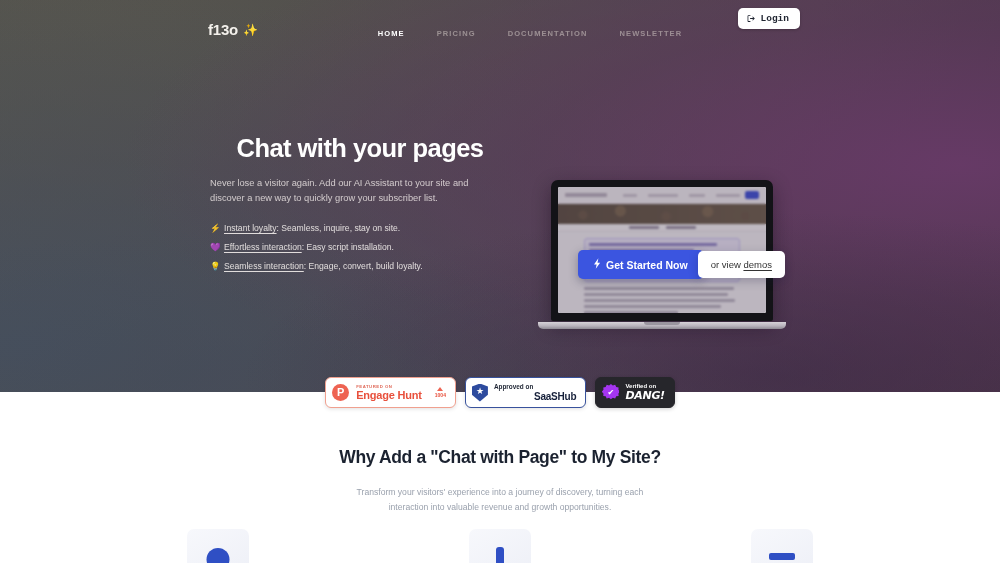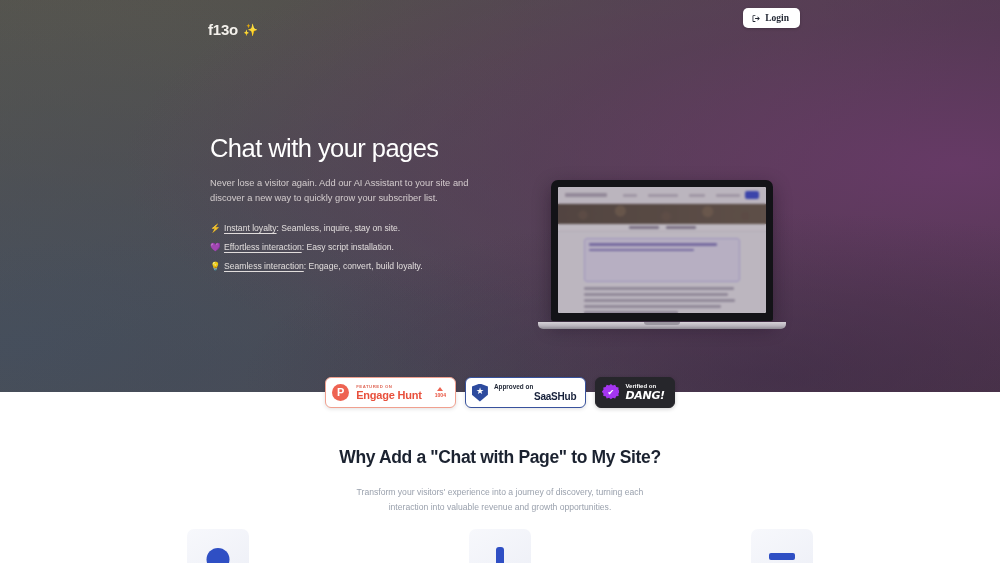--- a/index.html
+++ b/index.html
@@ -58,38 +58,39 @@
     cursor:pointer;
   }
   .nav-links a.active{ color:#ffffff; }
   .login-btn{
     position:absolute; right:200px; top:8px;
     display:flex; align-items:center; gap:4px;
     background:#ffffff; color:#1f2430;
     border:none; border-radius:5px;
     padding:5px 11px 5px 9px;
     font-size:9.5px; font-weight:600;
-    font-family:Liberation Serif, serif;
+    font-family:Liberation Mono, monospace;
     cursor:pointer;
     box-shadow:0 1px 3px rgba(0,0,0,0.22);
   }
   .login-btn svg{ width:9px; height:9px; display:block; }
 
   
   .hero-inner{
     position:relative; z-index:5;
     width:1000px;
     padding:96px 0 0 210px;
     display:flex;
   }
   .hero-left{ width:300px; }
   h1.hero-title{
-    font-size:25.5px; line-height:1.13; font-weight:400;
+    font-size:25.5px; line-height:1.13; font-weight:700;
     color:#ffffff; letter-spacing:-0.55px;
     margin-bottom:13px;
+    text-align:center;
   }
   .hero-sub{
     font-size:9.3px; line-height:1.62;
     color:rgba(240,234,232,0.80);
     width:272px;
     margin-bottom:16px;
   }
   .bullets{ list-style:none; }
   .bullets li{
     font-size:8.6px; line-height:1.45;
@@ -325,20 +326,26 @@
 
 <section class="hero">
   <div class="hero-bg"></div>
 
   <nav class="nav">
     <div class="logo">
       <span>f13o</span>
       <span class="spark">✨</span>
     </div>
 
+    <div class="nav-links">
+      <a class="active" href="#">HOME</a>
+      <a href="#">PRICING</a>
+      <a href="#">DOCUMENTATION</a>
+      <a href="#">NEWSLETTER</a>
+    </div>
 
     <button class="login-btn">
       <span>
         <svg viewBox="0 0 16 16" fill="#1f2430">
             <path d="M6 2H2.5A1.5 1.5 0 0 0 1 3.5v9A1.5 1.5 0 0 0 2.5 14H6v-1.4H2.4V3.4H6V2z"></path>
             <path d="M10.3 4.3 9.3 5.3l1.9 1.9H5.5v1.6h5.7l-1.9 1.9 1 1 3.6-3.6-3.6-3.8z"></path>
           </svg>
       </span>
       <span>Login</span>
     </button>
@@ -400,20 +407,33 @@
                 <i></i>
                 <i></i>
               </div>
             </div>
             <div class="screen-tint"></div>
           </div>
         </div>
         <div class="laptop-base"></div>
       </div>
 
+      <div class="cta-row">
+        <button class="btn-primary">
+          <span>
+            <svg width="7" height="11" viewBox="0 0 8 12" fill="#ffffff">
+                <path d="M5 0 0 7h3l-1 5 5-7H4l1-5z"></path>
+              </svg>
+          </span>
+          <span>Get Started Now</span>
+        </button>
+        <button class="btn-secondary">
+          <span>or view </span><u>demos</u>
+        </button>
+      </div>
     </div>
   </div>
 </section>
 
 <div class="badges">
 
   <div class="badge badge-ph">
     <div class="ph-circle">P</div>
     <div class="ph-txt">
       <span class="ph-small">FEATURED ON</span>

